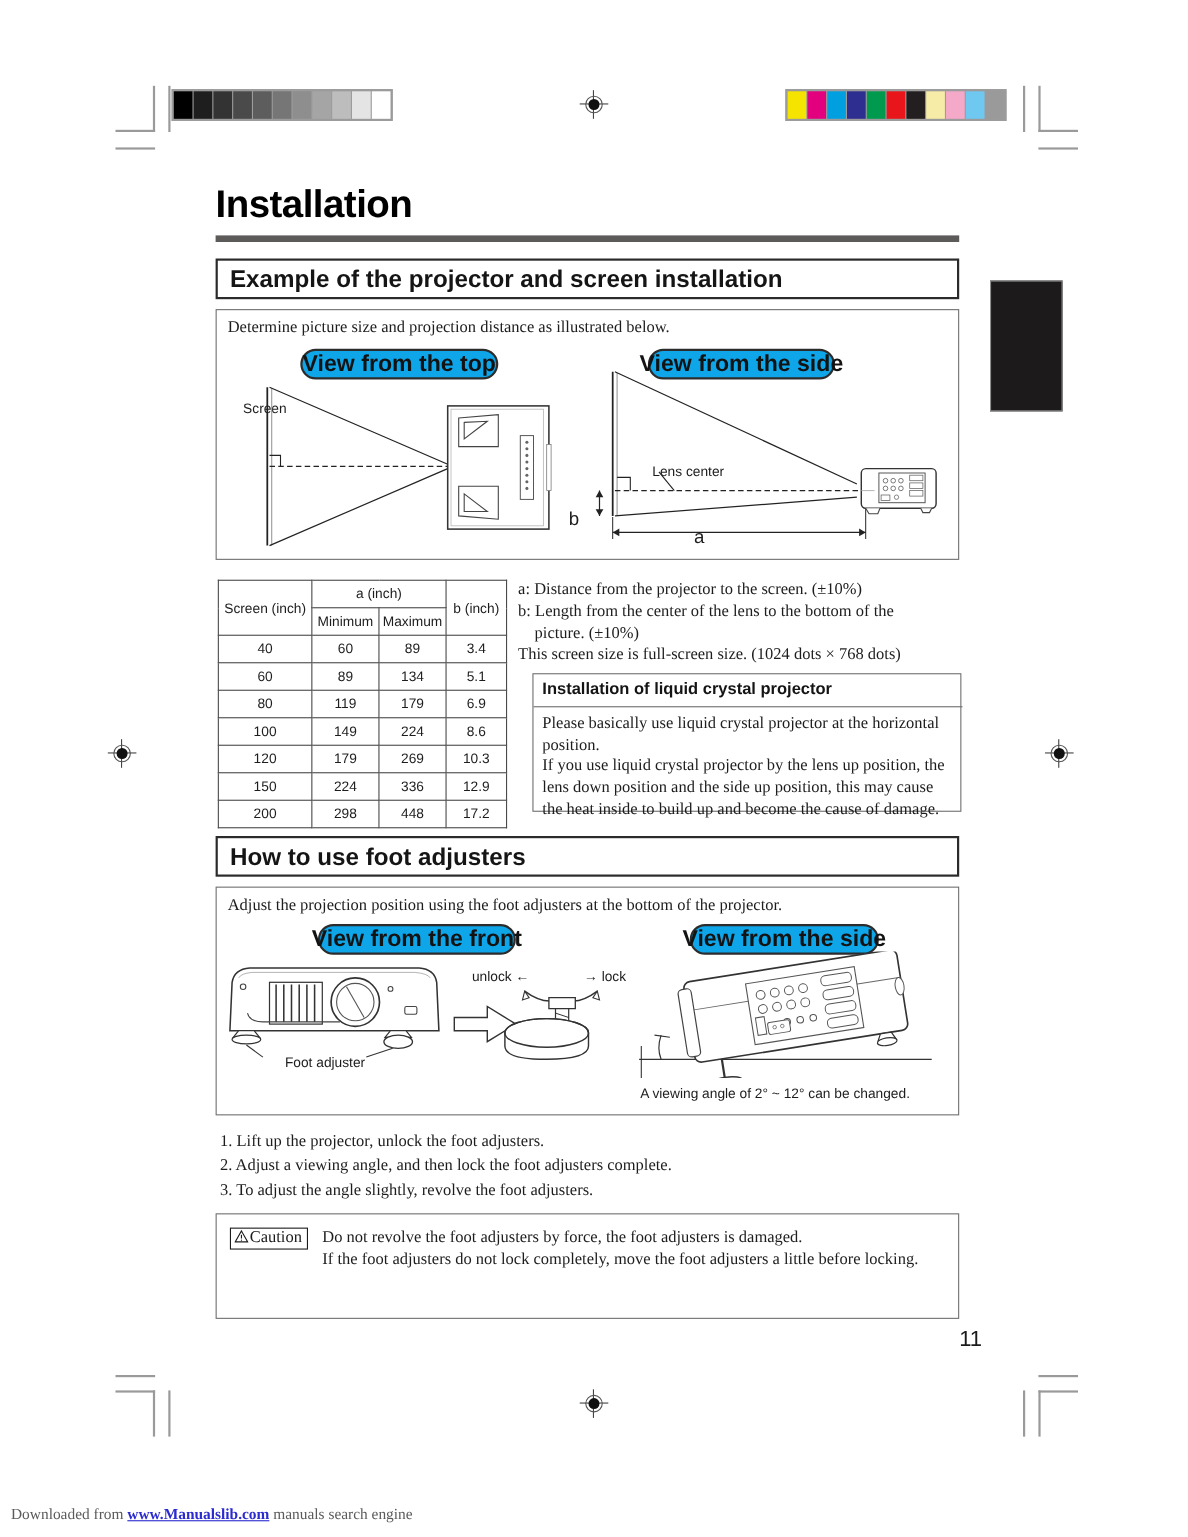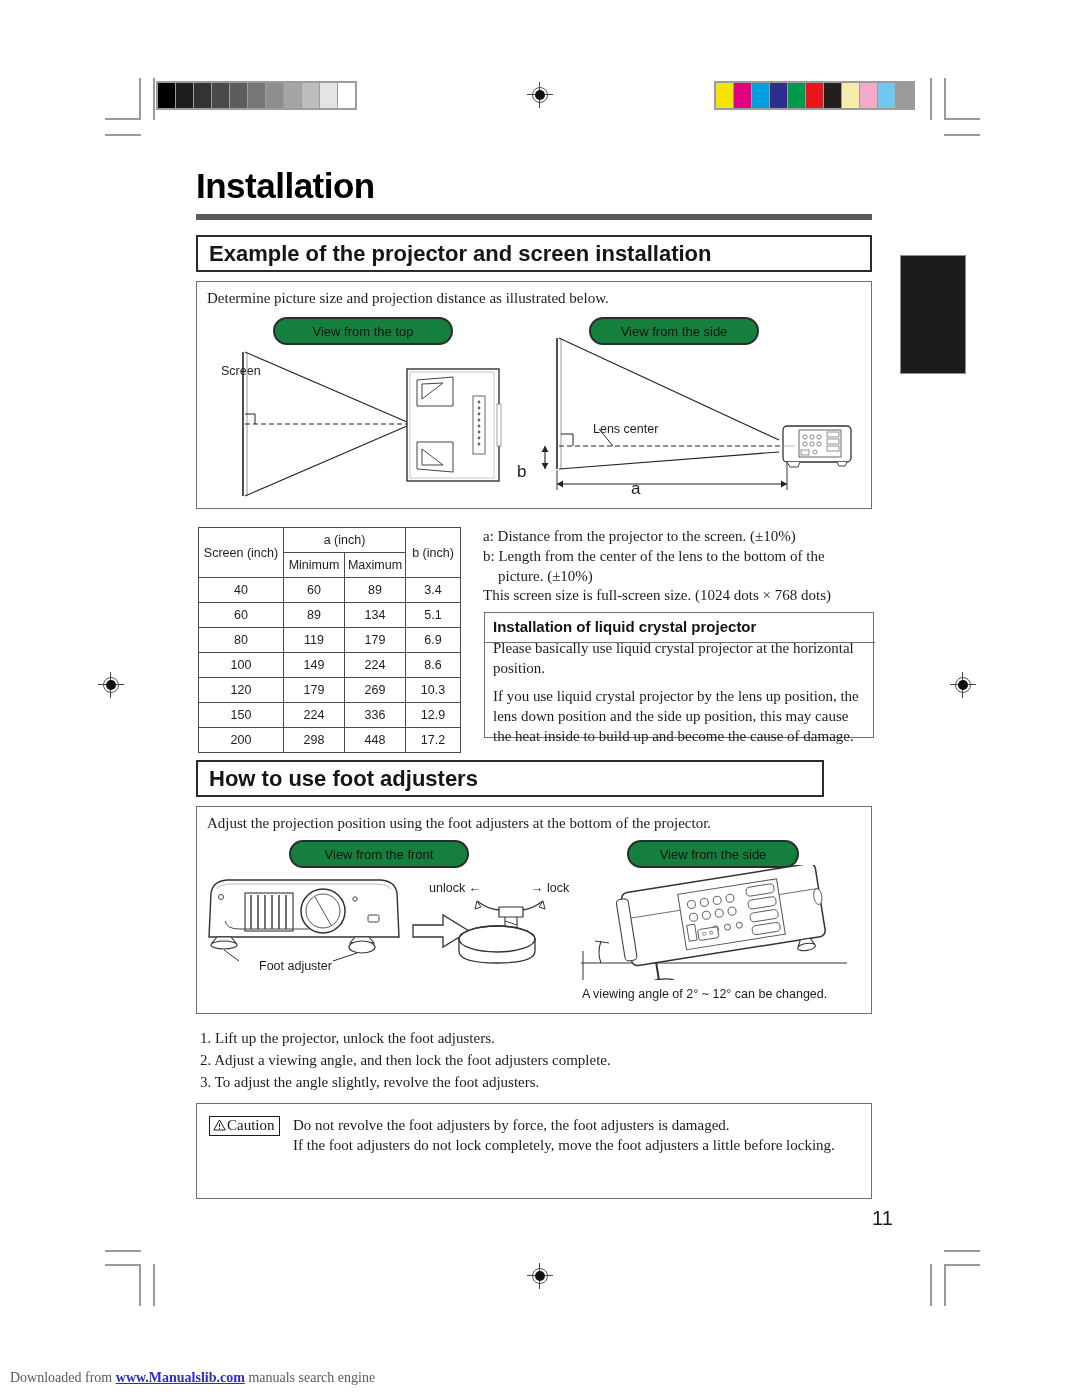--- a/index.html
+++ b/index.html
@@ -101,27 +101,27 @@
     color: #1d1d1d;
   }
 
   
   .pill {
     position: absolute;
     box-sizing: border-box;
     border: 2px solid #2c2c2c;
     border-radius: 22px;
     font-family: "Liberation Sans", sans-serif;
-    font-weight: normal;
-    font-size: 13px;
+    font-weight: bold;
+    font-size: 21px;
     color: #131313;
     display: flex;
     align-items: center;
     justify-content: center;
-    background: #15803d;
+    background: #0ea5e9;
     white-space: nowrap;
   }
 
   
   table.spec {
     position: absolute;
     border-collapse: collapse;
     font-family: "Liberation Sans", sans-serif;
     font-size: 12.5px;
     color: #1d1d1d;
@@ -418,35 +418,35 @@
         </tr>
         <tr>
           <td class="w1">200</td>
           <td class="w2">298</td>
           <td class="w3">448</td>
           <td class="w4">17.2</td>
         </tr>
       </tbody>
   </table>
 
-  <div class="body-text" style="position:absolute;left:483px;top:527px;width:392px;">
+  <div class="body-text" style="position:absolute;left:471px;top:527px;width:392px;">
     <div>a: Distance from the projector to the screen. (±10%)</div>
     <div>b: Length from the center of the lens to the bottom of the</div>
     <div style="white-space:pre;">    picture. (±10%)</div>
     <div style="margin-top:0;">This screen size is full-screen size. (1024 dots × 768 dots)</div>
   </div>
 
   <div class="panel" style="left:484px;top:612px;width:390px;height:126px;">
     <div style="position:absolute;left:8px;top:5px;font-family:'Liberation Sans',sans-serif;font-weight:bold;font-size:15px;color:#141414;">Installation of liquid crystal projector</div>
     <div style="position:absolute;left:0;top:29px;width:390px;height:1px;background:#6f6f6f;"></div>
-    <div class="body-text" style="position:absolute;left:8px;top:26px;width:374px;">Please basically use liquid crystal projector at the horizontal position.</div>
+    <div class="body-text" style="position:absolute;left:8px;top:36px;width:374px;">Please basically use liquid crystal projector at the horizontal position.</div>
     <div class="body-text" style="position:absolute;left:8px;top:74px;width:374px;">If you use liquid crystal projector by the lens up position, the lens down position and the side up position, this may cause the heat inside to build up and become the cause of damage.</div>
   </div>
 
-  <div class="section-head" style="left:196px;top:760px;width:628px;height:37px;">How to use foot adjusters</div>
+  <div class="section-head" style="left:196px;top:760px;width:676px;height:37px;">How to use foot adjusters</div>
 
   <div class="panel" style="left:196px;top:806px;width:676px;height:208px;">
 
     <div class="body-text" style="position:absolute;left:10px;top:7px;">Adjust the projection position using the foot adjusters at the bottom of the projector.</div>
 
     <div class="pill" style="left:92px;top:33px;width:180px;height:28px;">View from the front</div>
 
     <div class="pill" style="left:430px;top:33px;width:172px;height:28px;">View from the side</div>
 
     <div class="dgm" style="left:8px;top:64px;">

